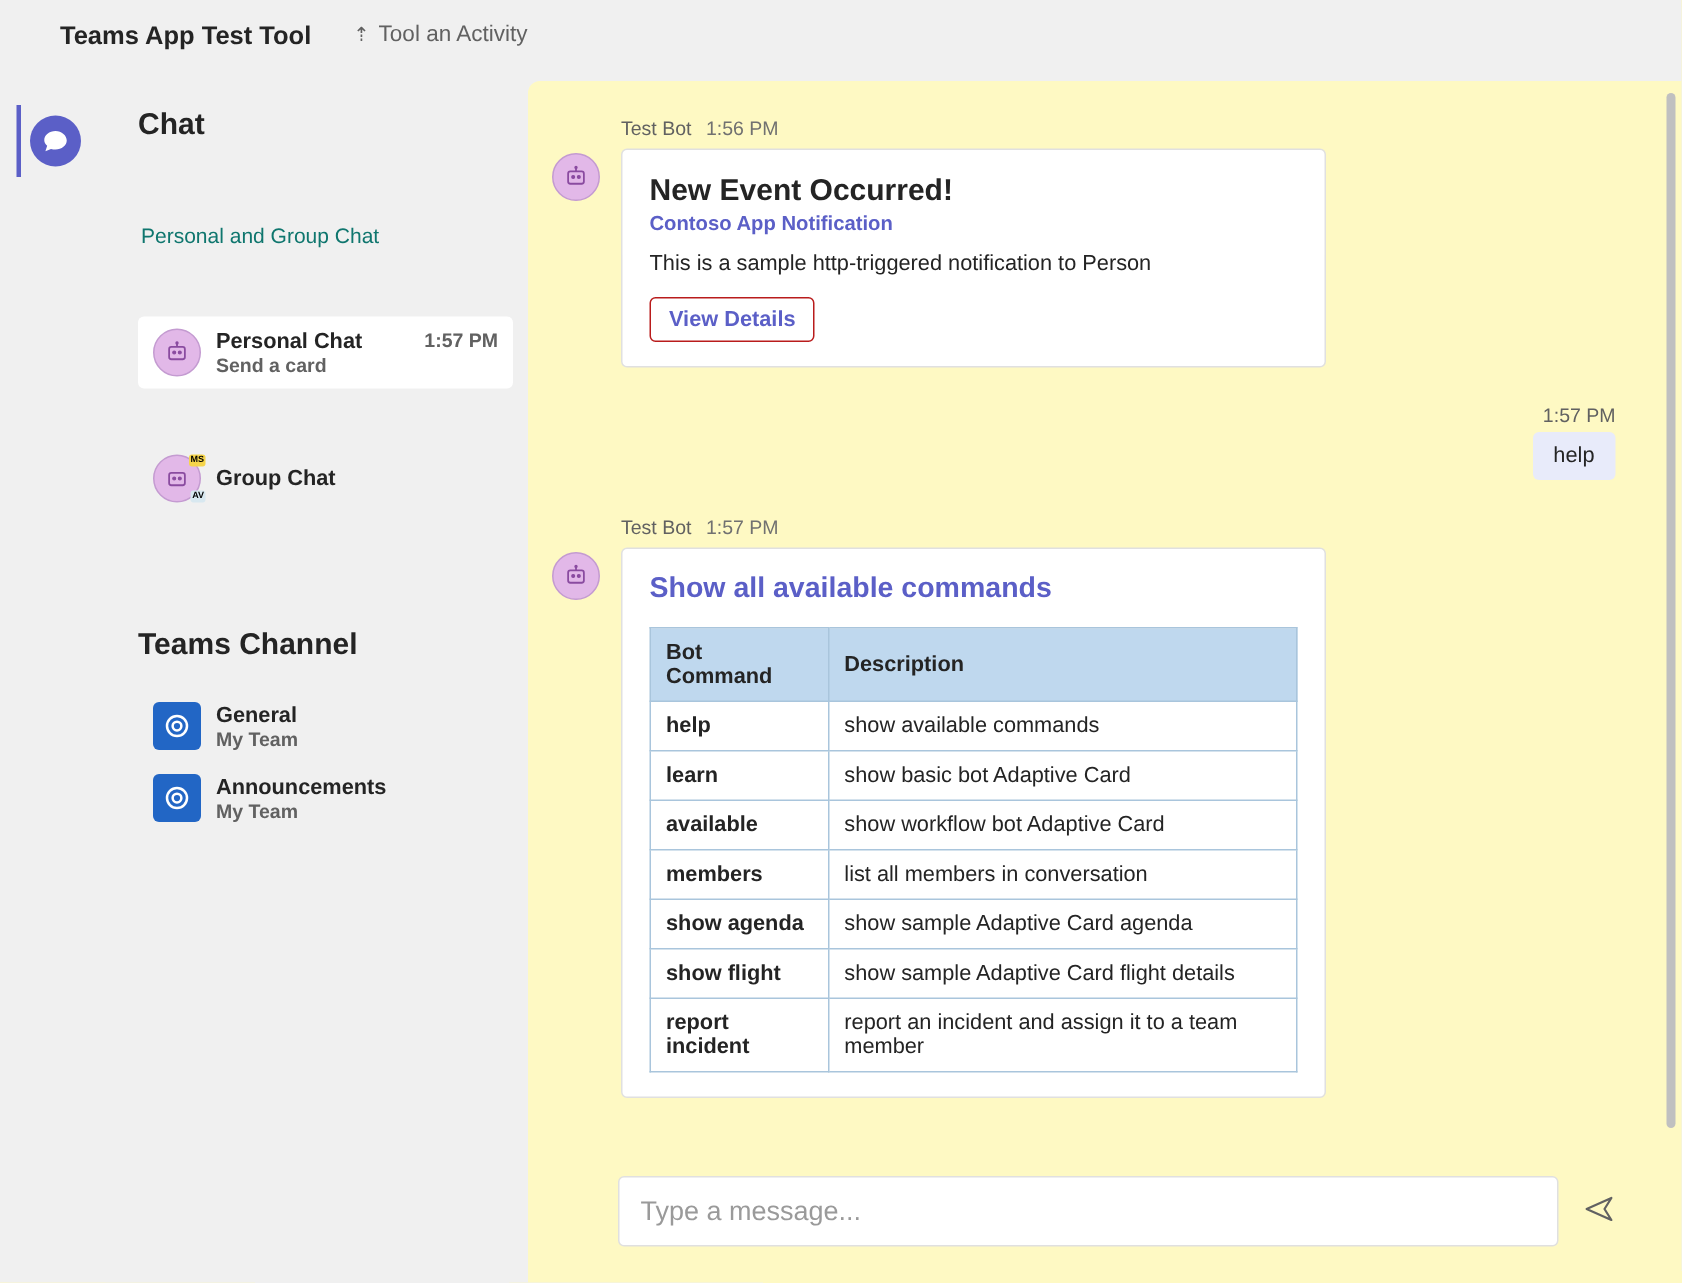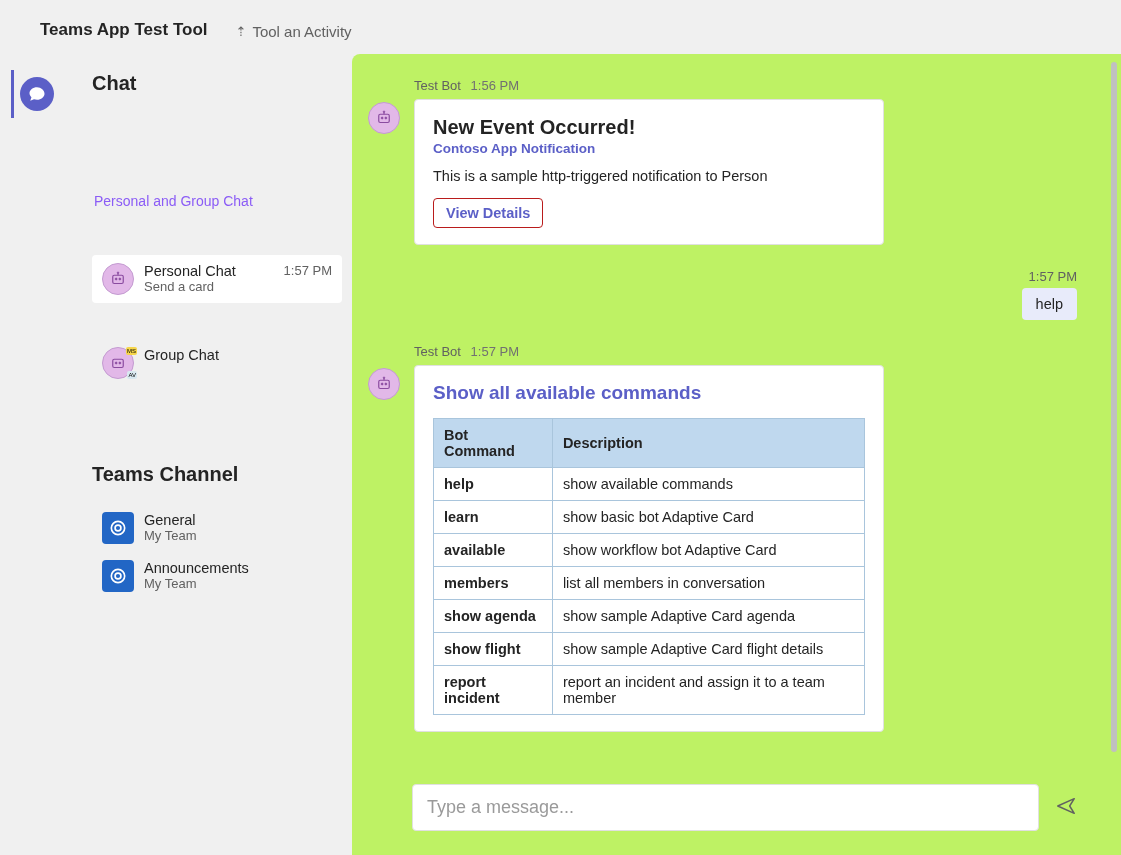--- a/index.html
+++ b/index.html
@@ -1,51 +1,51 @@
 <!DOCTYPE html>
 <html><head>
 <meta charset="utf-8">
 <style>
   * { box-sizing: border-box; margin: 0; padding: 0; }
   body { font-family: 'Segoe UI', -apple-system, sans-serif; background: #f0f0f0; width: 1121px; height: 855px; overflow: hidden; }
   .app { display: flex; flex-direction: column; height: 855px; background: #f0f0f0; border-radius: 6px; }
 
-  .topbar { display:flex; align-items:flex-end; gap: 28px; padding: 14px 40px 14px 40px; height: 54px; }
+  .topbar { display:flex; align-items:flex-start; gap: 28px; padding: 14px 40px 14px 40px; height: 54px; }
   .app-title { font-size: 17px; font-weight: 600; color: #242424; }
   .mock-link { display:flex; align-items:center; gap:6px; font-size:15px; color:#616161; cursor:pointer; }
   .mock-link .up-icon { font-size:13px; }
 
   .body { display:flex; flex:1; min-height:0; }
 
   .rail { width: 70px; display:flex; flex-direction:column; align-items:center; padding-top:16px; }
   .rail-item { width:48px; height:48px; display:flex; align-items:center; justify-content:center; border-left:3px solid #5b5fc7; }
   .rail-icon { width:34px; height:34px; border-radius:50%; background:#5b5fc7; display:flex; align-items:center; justify-content:center; }
   .rail-icon svg { width:18px; height:18px; fill:#fff; }
 
   .sidebar { width: 282px; background:#f0f0f0; padding: 18px 10px 0 22px; display:flex; flex-direction:column;gap:36px; }
   .section-header { font-size:20px; font-weight:700; color:#242424; margin-bottom:18px; }
-  .subheader { font-size:14px; color:#8b5cf6; margin-bottom:10px; padding-left:2px;margin-top:44px; }
-  .chat-item { display:flex; padding:8px 10px; border-radius:4px; cursor:pointer; position:relative; }
+  .subheader { font-size:14px; color:#0f766e; margin-bottom:10px; padding-left:2px; }
+  .chat-item { display:flex; align-items:center; padding:8px 10px; border-radius:4px; cursor:pointer; position:relative;font-weight:bold; }
   .chat-item.selected { background:#fff; }
   .avatar { width:32px; height:32px; border-radius:50%; display:flex; align-items:center; justify-content:center; flex-shrink:0; margin-right:10px; }
   .avatar.bot { background:#e2b8e8; border:1px solid #c49bd1; }
   .avatar.bot svg { width:18px; height:18px; fill:#8a4ba0; stroke:#8a4ba0; }
   .avatar.group { background:#e2b8e8; border:1px solid #c49bd1; position:relative; }
   .avatar.group .mini { position:absolute; font-size:6px; background:#fff; border-radius:2px; padding:0 1px; line-height:8px; }
   .avatar.group .mini.m1 { top:-1px; right:-4px; background:#f6d54b; }
   .avatar.group .mini.m2 { bottom:-1px; right:-4px; background:#d8e8f0; }
   .chat-text { display:flex; flex-direction:column; }
   .chat-title { font-size:14.5px; color:#242424; }
   .chat-sub { font-size:13px; color:#616161; }
   .chat-time { position:absolute; right:10px; top:8px; font-size:13px; color:#616161; }
   .channels { margin-top:40px; }
   .channel-avatar { width:32px; height:32px; background:#2266c5; border-radius:4px; display:flex; align-items:center; justify-content:center; margin-right:10px; flex-shrink:0; }
   .channel-avatar svg { width:20px; height:20px; }
 
-  .main { flex:1; background:#bef264; border-radius:8px 0 0 0; margin-top:0; display:flex; flex-direction:column; min-width:0; position:relative; }
+  .main { flex:1; background:#fef9c3; border-radius:8px 0 0 0; margin-top:0; display:flex; flex-direction:column; min-width:0; position:relative; }
   .conversation { flex:1; overflow-y:auto; padding: 24px 40px 10px 16px; }
   .msg-group { display:flex; margin-bottom:24px; }
   .msg-group .msg-avatar { width:32px; height:32px; border-radius:50%; background:#e2b8e8; border:1px solid #c49bd1; display:flex; align-items:center; justify-content:center; margin-right:14px; flex-shrink:0; margin-top:24px; }
   .msg-group .msg-avatar svg { width:18px; height:18px; fill:#8a4ba0; stroke:#8a4ba0; }
   .msg-content { flex:0 0 auto; }
   .msg-meta { font-size:13px; color:#717171; margin-bottom:6px; }
   .msg-meta .sender { color:#616161; margin-right:6px; }
   .card { border:1px solid #e0e0e0; border-radius:4px; padding:16px 18px; width:470px; background:#fff; }
   .card-title { font-size:20px; font-weight:600; color:#242424; margin-bottom:2px; }
   .card-subtitle { font-size:13.5px; color:#5b5fc7; font-weight:700; margin-bottom:12px; }

